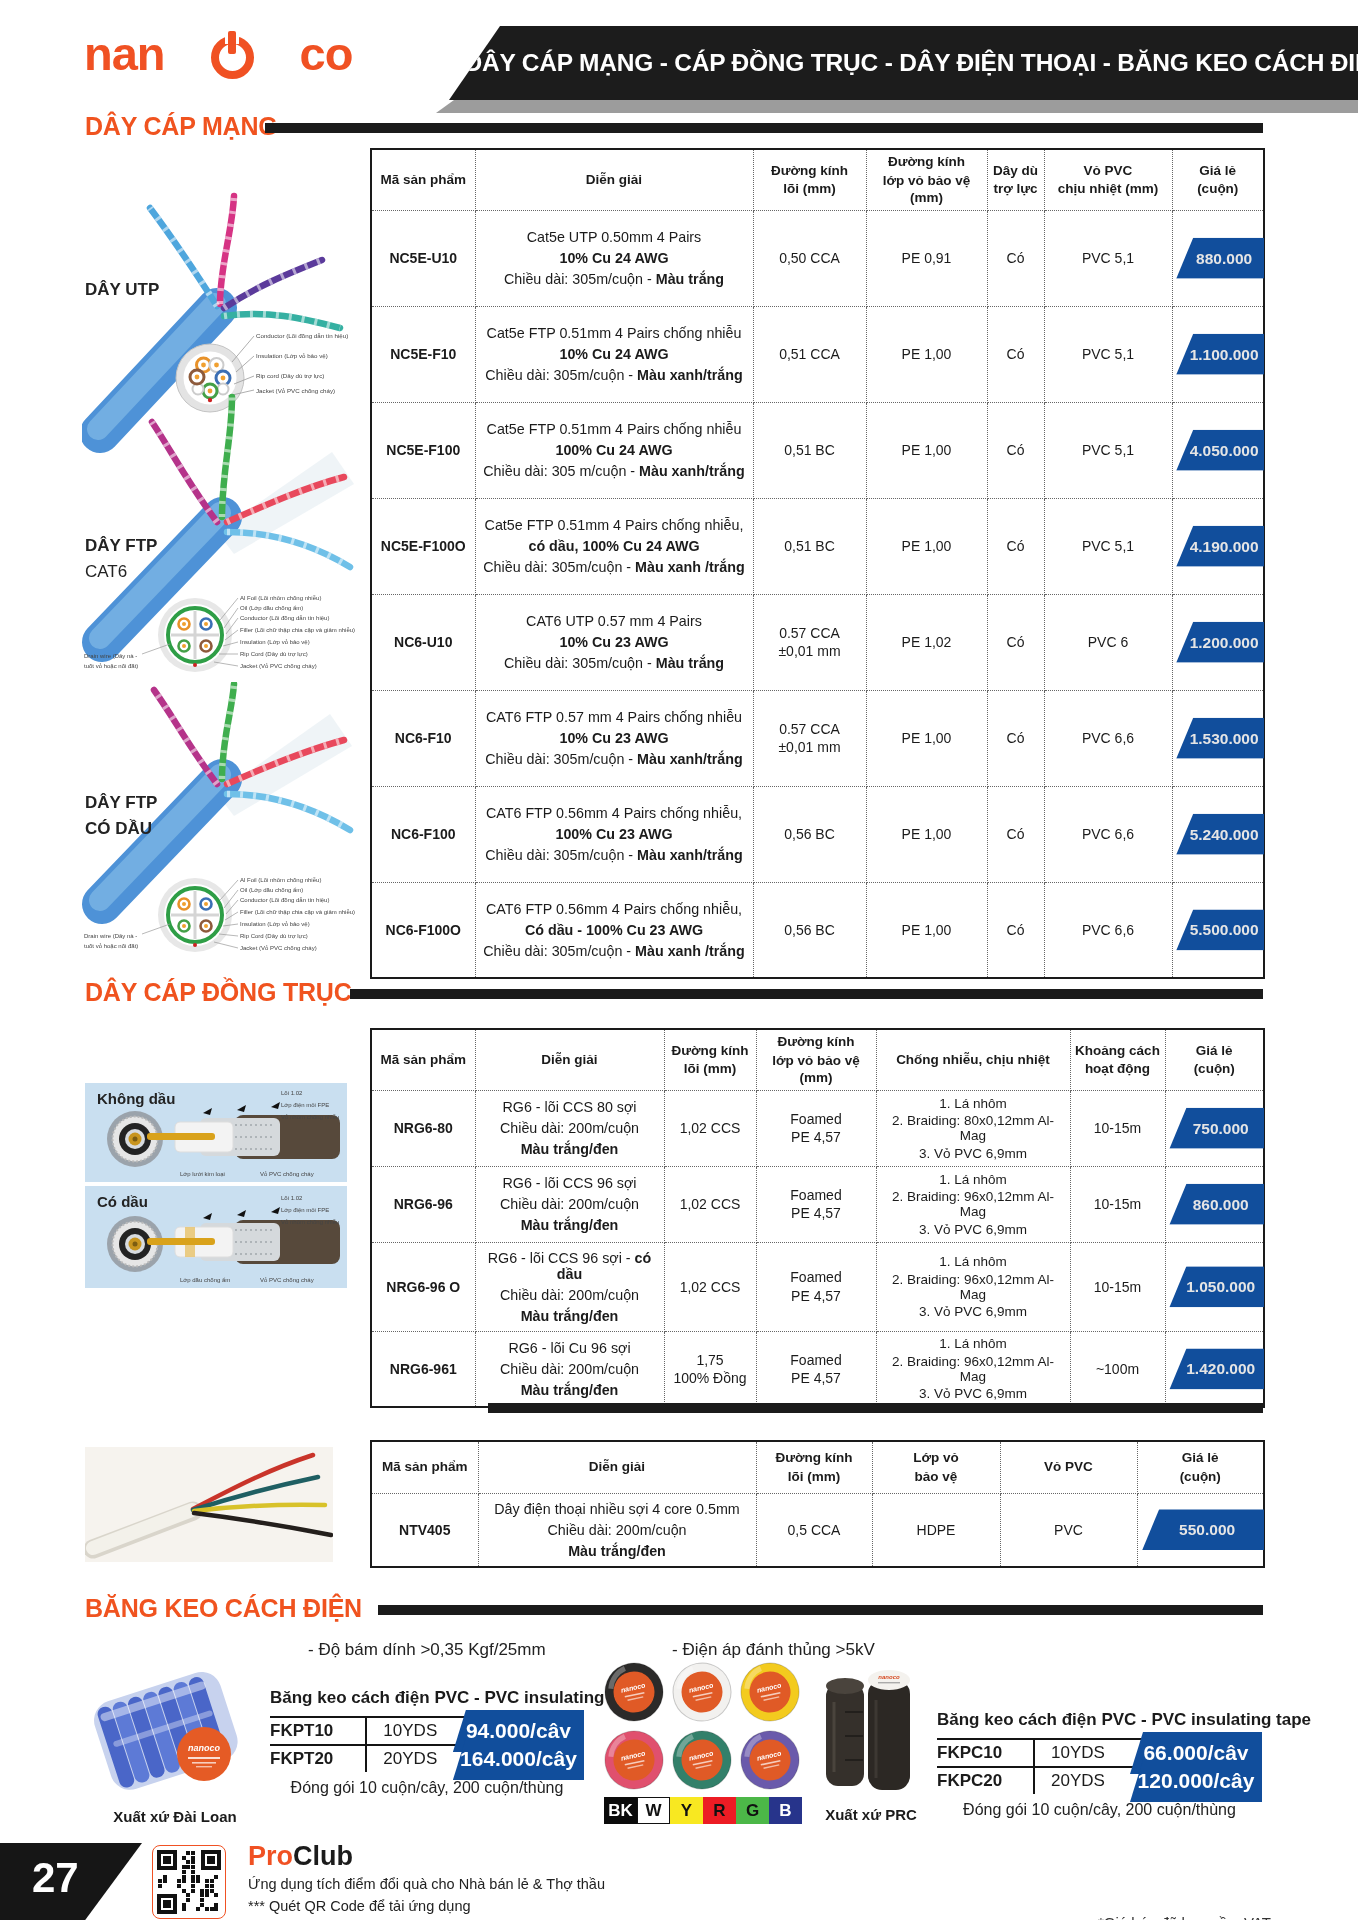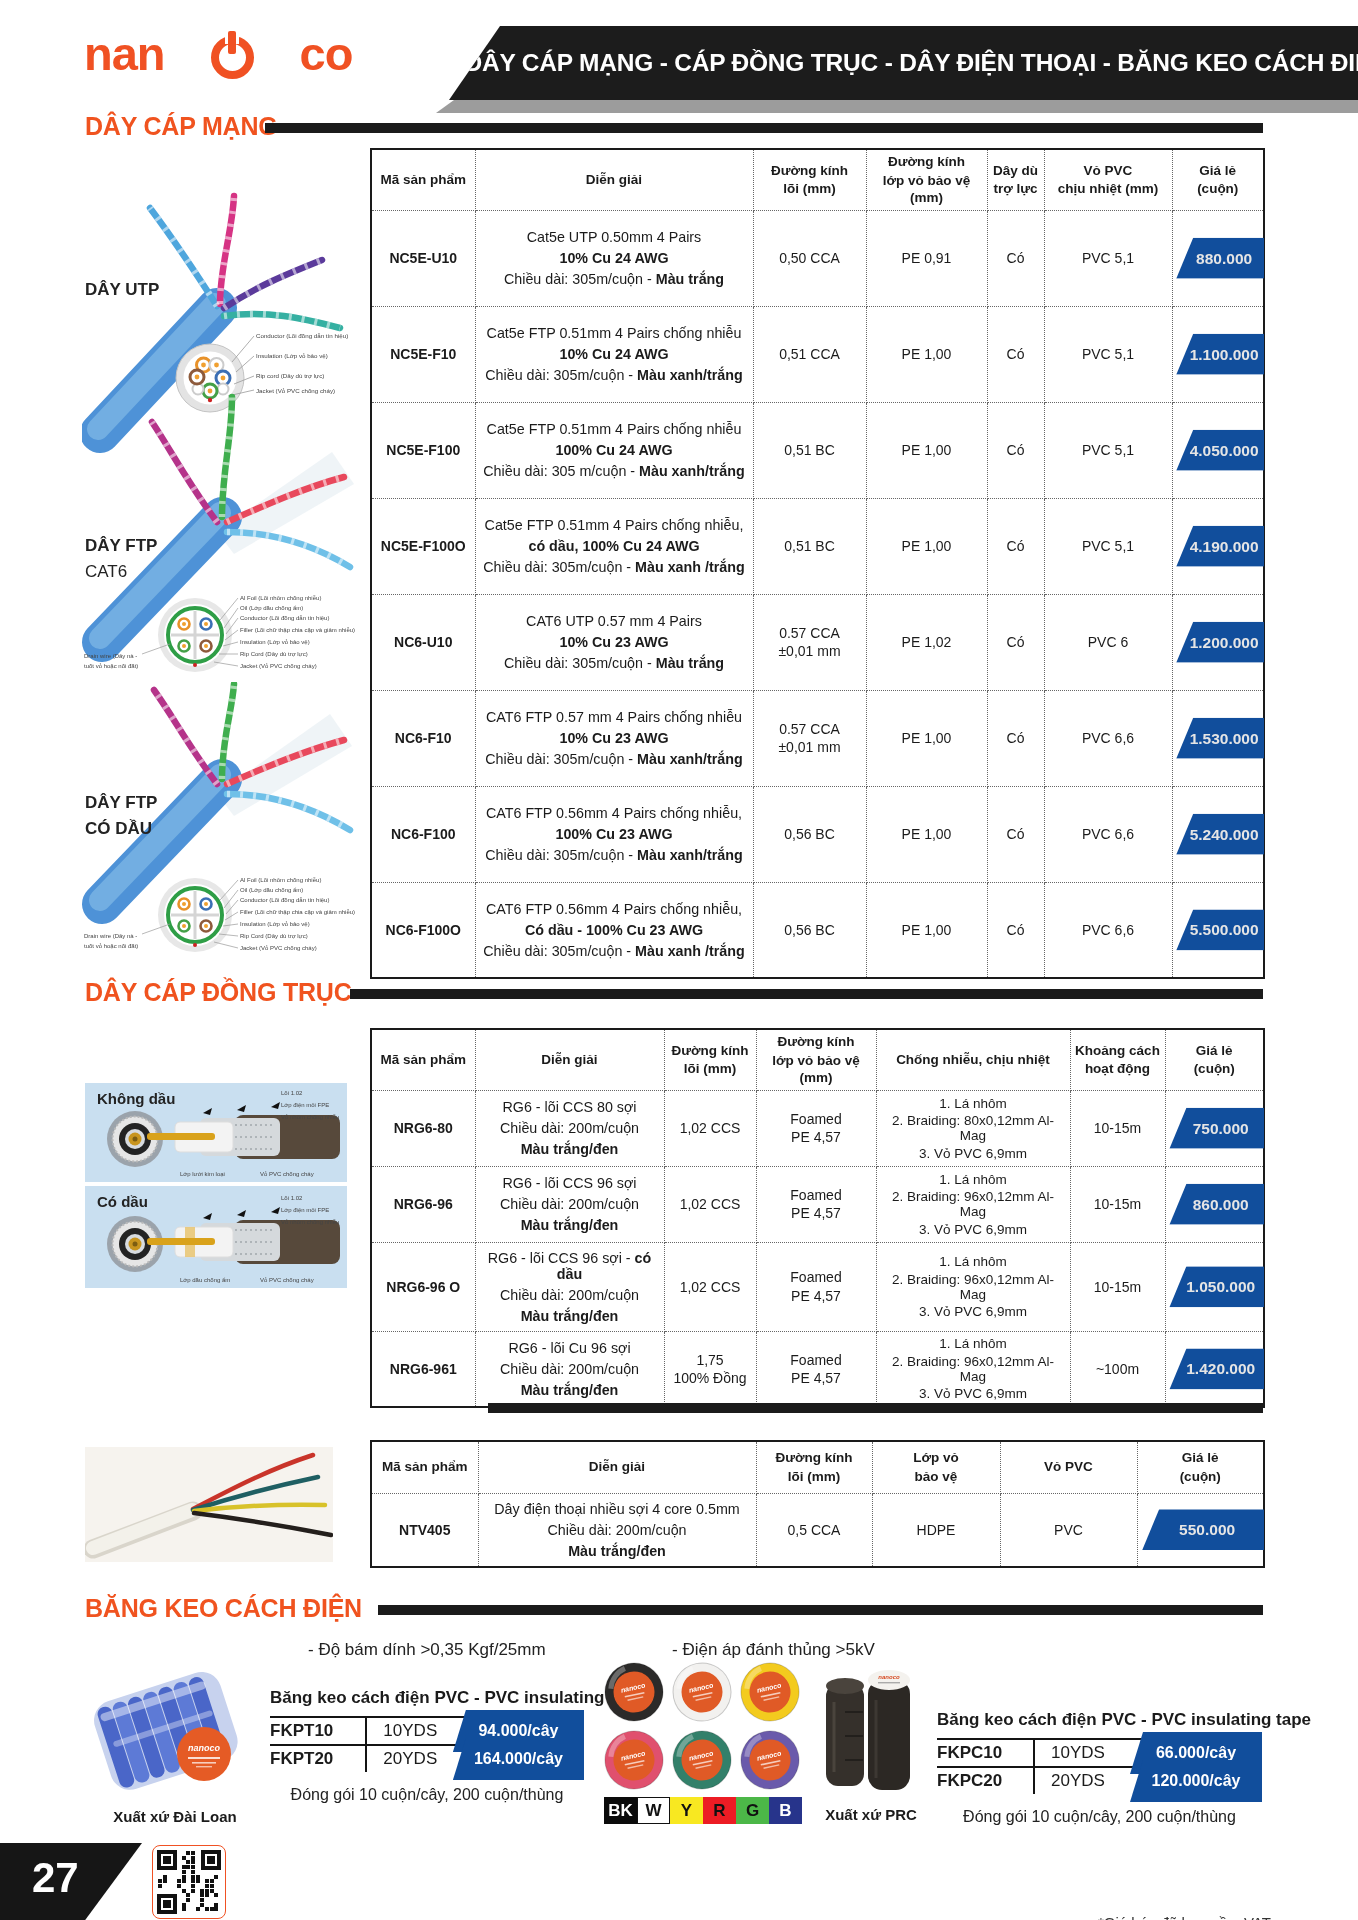--- a/index.html
+++ b/index.html
@@ -48,23 +48,23 @@
   .tiny{font-size:6.2px;fill:#444;}
   .tiny2{font-size:6px;fill:#444;}
   
   .bullet{position:absolute;font-size:17px;color:#222;white-space:nowrap;}
   .mini{position:absolute;}
   .mini-title{font-size:17px;font-weight:bold;margin-bottom:8px;white-space:nowrap;}
   .mini-row{display:flex;align-items:center;border-top:2.5px solid #141414;height:26px;}
   .mini-row:last-child{border-bottom:2.5px solid #141414;}
   .mcode{width:96px;font-weight:bold;font-size:17px;}
   .mlen{width:88px;border-left:2.5px solid #141414;padding-left:16px;font-size:17px;box-sizing:border-box;height:100%;display:flex;align-items:center;}
-  .mbadge{margin-left:auto;width:132px;height:42px;background:#114e9c;color:#fff;font-weight:bold;font-size:16px;
+  .mbadge{margin-left:auto;width:132px;height:42px;background:#114e9c;color:#fff;font-weight:bold;font-size:21px;
           display:flex;align-items:center;justify-content:center;clip-path:polygon(13px 0,100% 0,100% 100%,0 100%);}
-  .mini-note{font-size:16px;margin-top:14px;text-align:center;color:#222;white-space:nowrap;}
+  .mini-note{font-size:16px;margin-top:7px;text-align:center;color:#222;white-space:nowrap;}
   .origin{position:absolute;font-size:15px;font-weight:bold;color:#1b1b1b;text-align:center;}
   .sw-strip{position:absolute;display:flex;}
   .sw{width:33px;height:27px;display:flex;align-items:center;justify-content:center;
       font-size:17px;font-weight:bold;box-sizing:border-box;}
   .roll{position:absolute;width:64px;height:64px;}
   
   .wedge{position:absolute;left:0;top:1843px;width:142px;height:77px;background:#161616;
          clip-path:polygon(0 0,100% 0,60% 100%,0 100%);}
   .pagenum{position:absolute;left:32px;top:1854px;font-size:42px;font-weight:800;color:#fff;}
   .qr{position:absolute;left:152px;top:1845px;width:74px;height:74px;background:#fff;
@@ -902,15 +902,22 @@
       <div class="qd" style="left: 47.3px; top: 52px;"></div>
       <div class="qd" style="left: 28.5px; top: 56.7px;"></div>
       <div class="qd" style="left: 47.3px; top: 56.7px;"></div>
       <div class="qd" style="left: 61.4px; top: 56.7px;"></div>
       <div class="qd" style="left: 28.5px; top: 61.4px;"></div>
       <div class="qd" style="left: 42.6px; top: 61.4px;"></div>
       <div class="qd" style="left: 52px; top: 61.4px;"></div>
       <div class="qd" style="left: 56.7px; top: 61.4px;"></div>
       <div class="qd" style="left: 61.4px; top: 61.4px;"></div>
     </div>
+  <div class="proclub">
+    <div class="proclub-title">
+      <span class="pro">Pro</span><span class="club">Club</span>
+    </div>
+    <div class="foot-line">Ứng dụng tích điểm đổi quà cho Nhà bán lẻ &amp; Thợ thầu</div>
+    <div class="foot-line">*** Quét QR Code để tải ứng dụng</div>
+  </div>
   <div class="vat">*Giá bán đã bao gồm VAT</div>
 
 </div>
 
 </body></html>

